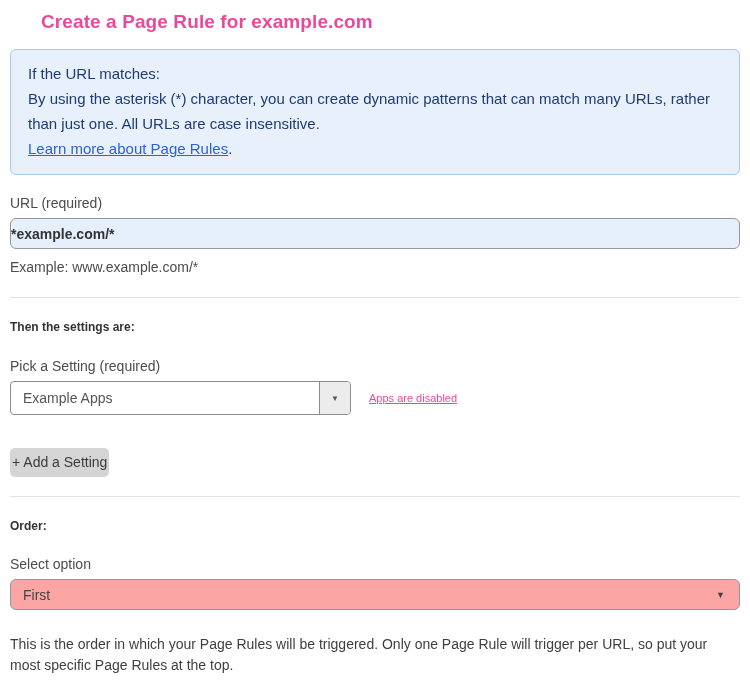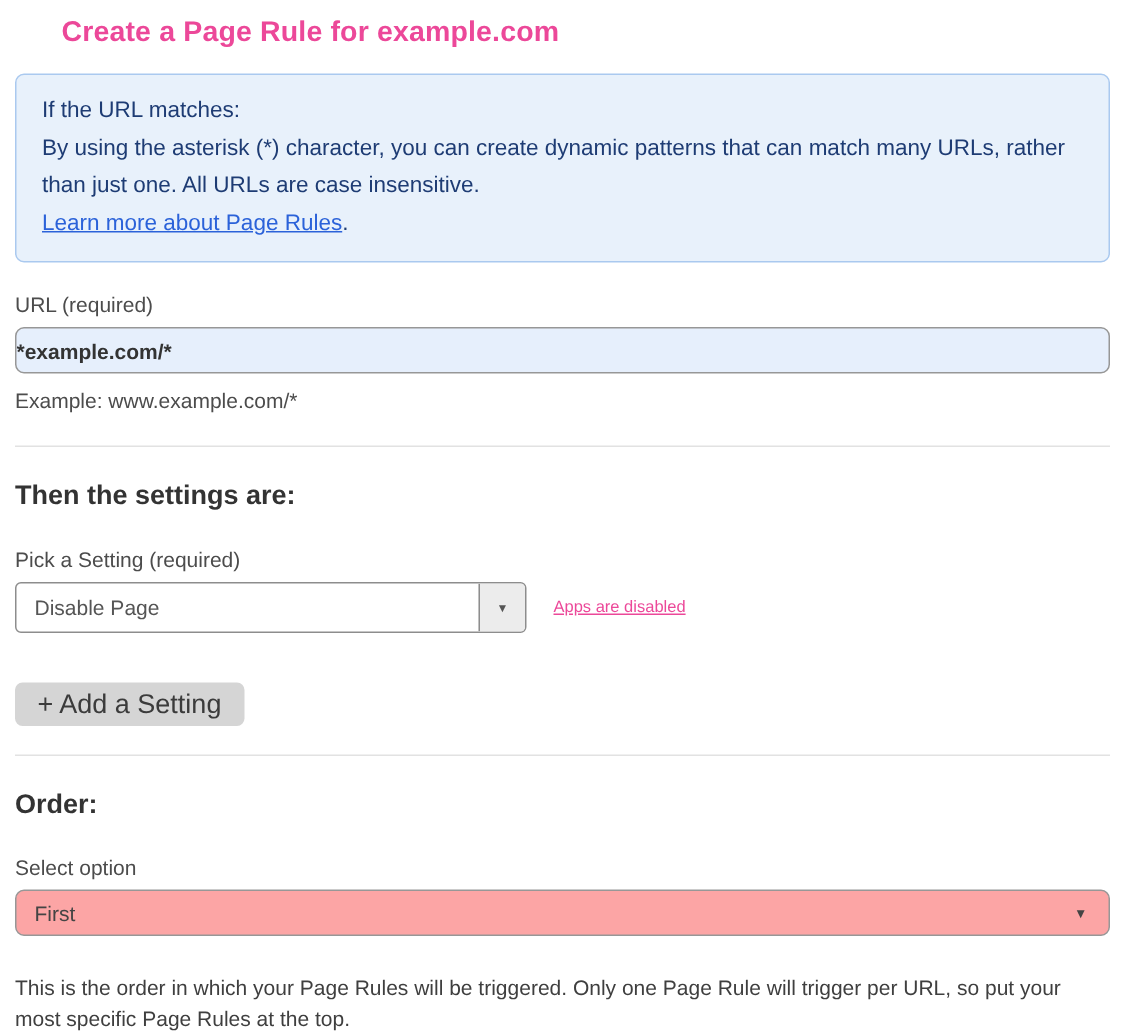--- a/index.html
+++ b/index.html
@@ -69,21 +69,21 @@
   }
 
   .divider {
     border: none;
     border-top: 1px solid #e2e2e2;
     margin-top: 19px;
   }
 
   .section-heading {
     margin-top: 22px;
-    font-size: 18px;
+    font-size: 12px;
     font-weight: bold;
     color: #333;
   }
 
   .setting-row {
     margin-top: 7px;
     display: flex;
     align-items: center;
   }
   .setting-dropdown {
@@ -119,23 +119,23 @@
     font-size: 11px;
     color: #ec4899;
     text-decoration: underline;
   }
 
   .btn {
     display: inline-block;
     border: none;
     border-radius: 5px;
     font-family: "Liberation Sans", "DejaVu Sans", sans-serif;
-    font-size: 18px;
-    cursor: pointer;
-    padding: 0 15px;
+    font-size: 14px;
+    cursor: pointer;
+    padding: 0 2px;
     height: 30px;
     line-height: 30px;
   }
   .btn-gray {
     background: #d5d5d5;
     color: #3b3b3b;
   }
   .add-setting-btn {
     margin-top: 33px;
     height: 29px;
@@ -189,21 +189,21 @@
   <div class="helper-text">Example: www.example.com/*</div>
 
   <hr class="divider">
 
   <div class="section-heading">Then the settings are:</div>
 
   <div class="field-label" style="margin-top:24px;">Pick a Setting (required)</div>
 
   <div class="setting-row">
     <div class="setting-dropdown">
-      <div class="dd-value">Disable Page</div>
+      <div class="dd-value">Example Apps</div>
       <div class="dd-arrow">▼</div>
     </div>
     <div class="setting-status">Apps are disabled</div>
   </div>
 
   <button class="btn btn-gray add-setting-btn">+ Add a Setting</button>
 
   <hr class="divider">
 
   <div class="section-heading">Order:</div>

